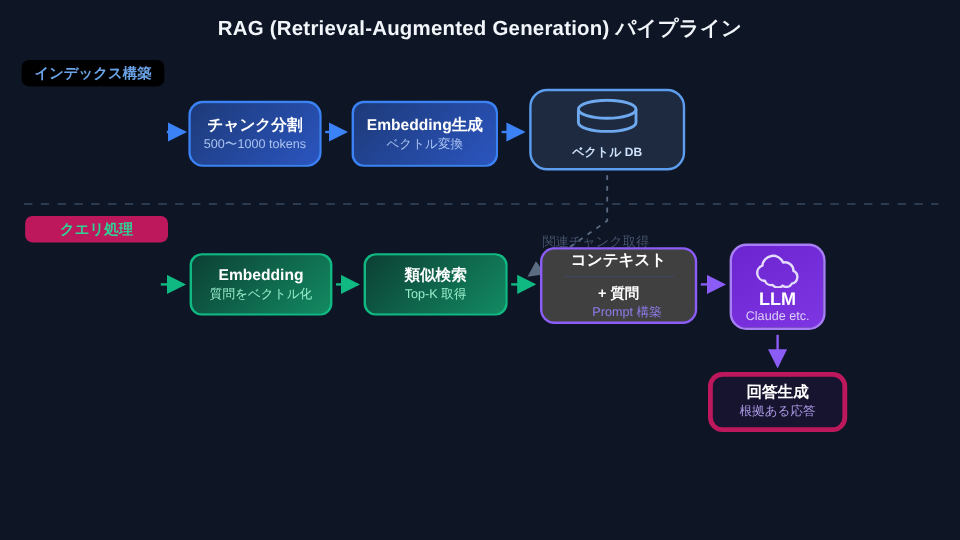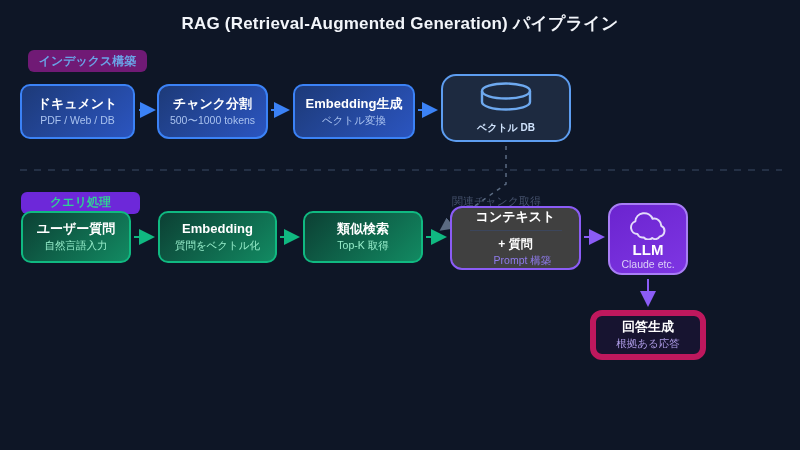--- a/index.html
+++ b/index.html
@@ -9,22 +9,22 @@
     font-family:"Liberation Sans", sans-serif; overflow:hidden;
   }
   .page-title {
     position:absolute; top:12px; left:0; width:800px; text-align:center;
     color:#f2f5fa; font-size:17px; font-weight:bold; letter-spacing:.2px;
   }
   .badge {
     position:absolute; width:119px; height:22px; line-height:22px;
     text-align:center; border-radius:6px; font-size:12px; font-weight:bold;
   }
-  .badge-blue  { left:28px; top:50px;  background:#701a75; color:#6aa3e7; }
-  .badge-green { left:21px; top:192px; background:#6d28d9; color:#30d194;font-family:Liberation Mono, monospace; }
+  .badge-blue  { left:18px; top:50px;  background:#000000; color:#6aa3e7; }
+  .badge-green { left:21px; top:180px; background:#be185d; color:#30d194; }
 
   .node {
     position:absolute; display:flex; flex-direction:column;
     align-items:center; justify-content:center; gap:3px;
     border-radius:10px; z-index:2; text-align:center;
   }
   .node .t  { font-weight:bold; color:#ffffff; font-size:13px; line-height:1.15; }
   .node .s  { font-size:10.5px; line-height:1.1; }
 
   .node-blue {
@@ -64,21 +64,21 @@
   .node-llm {
     left:608px; top:203px; width:80px; height:72px;
     background:linear-gradient(150deg,#6b24cf 0%,#7e36e3 100%);
     border:2px solid #a87ef5; border-radius:14px; gap:1px;align-items:center;
   }
   .node-llm .t { font-size:15px; }
   .node-llm .s { color:#dcd0f8; font-size:10.5px; }
 
   .node-answer {
     left:590px; top:310px; width:116px; height:50px;
-    background:#171430; border:6px solid #be185d; border-radius:12px;
+    background:#171430; border:4px solid #be185d; border-radius:12px;
   }
   .node-answer .s { color:#ab99e3; }
 
   .annotation-label {
     position:absolute; left:452px; top:194px; z-index:1;
     color:#44506a; font-size:11px; white-space:nowrap;
   }
   .connector-layer { position:absolute; left:0; top:0; z-index:1; }
   .footer-note {
     position:absolute; left:0; top:421px; width:800px; text-align:center;
@@ -122,24 +122,20 @@
     <line x1="584" y1="237" x2="603" y2="237" stroke="#8b5cf6" stroke-width="2" marker-end="url(#mpurple)"></line>
     <line x1="648" y1="279" x2="648" y2="305" stroke="#8b5cf6" stroke-width="2" marker-end="url(#mpurple)"></line>
 
     <polyline points="506,146 506,184 442,229" fill="none" stroke="#5b6b82" stroke-width="1.5" stroke-dasharray="4,5" marker-end="url(#mgray)"></polyline>
   </svg>
 
   <div class="annotation-label">関連チャンク取得</div>
 
   <div class="badge badge-blue">インデックス構築</div>
 
-  <div class="node node-blue node-documents">
-    <div class="t">ドキュメント</div>
-    <div class="s">PDF / Web / DB</div>
-  </div>
 
   <div class="node node-blue node-chunking">
     <div class="t">チャンク分割</div>
     <div class="s">500〜1000 tokens</div>
   </div>
 
   <div class="node node-blue node-embedgen">
     <div class="t">Embedding生成</div>
     <div class="s">ベクトル変換</div>
   </div>
@@ -149,24 +145,20 @@
       <svg width="58" height="36" viewBox="0 0 58 36" fill="none">
         <ellipse cx="29" cy="9" rx="24" ry="7.5" stroke="#6ea9ef" stroke-width="2.4"></ellipse>
         <path d="M5,9 v11 a24,7.5 0 0 0 48,0 v-11" stroke="#6ea9ef" stroke-width="2.4"></path>
       </svg>
     </span>
     <div class="t">ベクトル DB</div>
   </div>
 
   <div class="badge badge-green">クエリ処理</div>
 
-  <div class="node node-green node-question">
-    <div class="t">ユーザー質問</div>
-    <div class="s">自然言語入力</div>
-  </div>
 
   <div class="node node-green node-qembed">
     <div class="t">Embedding</div>
     <div class="s">質問をベクトル化</div>
   </div>
 
   <div class="node node-green node-search">
     <div class="t">類似検索</div>
     <div class="s">Top-K 取得</div>
   </div>

